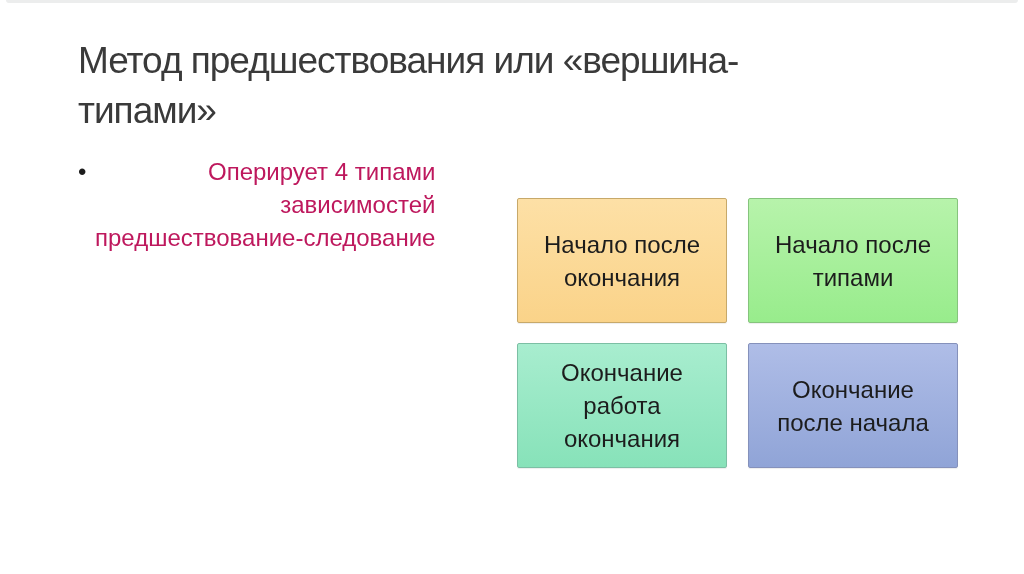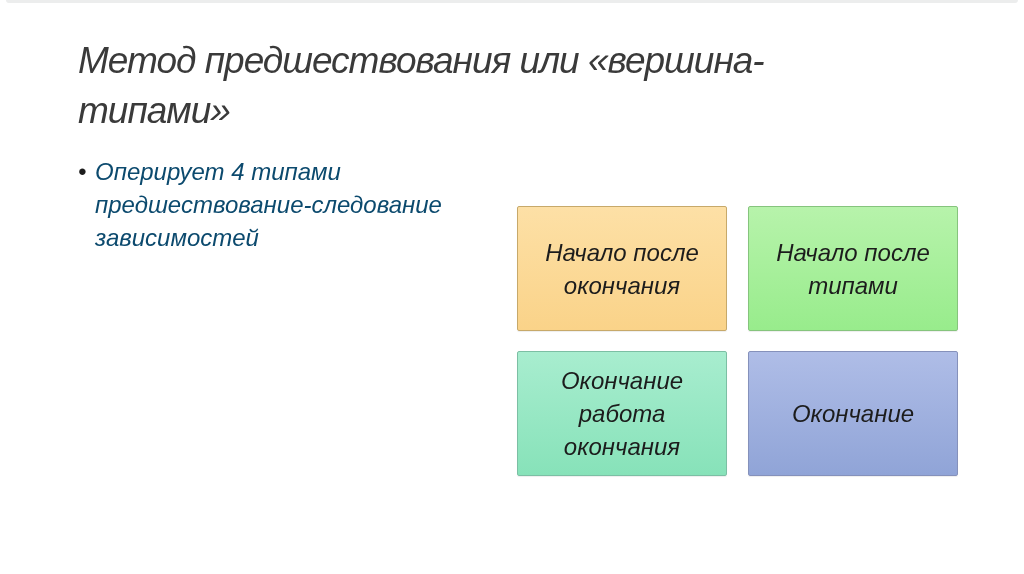--- a/index.html
+++ b/index.html
@@ -8,21 +8,20 @@
     font-family: "Liberation Sans", sans-serif;
     width: 1024px; height: 574px;
     position: relative;
     overflow: hidden;
   }
   .slide {
     position: absolute;
     left: 0; top: 0;
     width: 876px; height: 574px;
     background: #ffffff;
-    font-style: italic;
   }
   .chrome-top-line {
     position: absolute;
     left: 6px; top: 0;
     width: 1012px; height: 3px;
     background: #ECEDED;
     border-radius: 0 0 3px 3px;
   }
   .slide-title {
     position: absolute;
@@ -43,25 +42,26 @@
   .bullet-marker {
     width: 17px;
     flex: 0 0 17px;
     font-size: 24px;
     line-height: 33px;
     color: #1C1C1C;
   }
   .bullet-text {
     font-size: 24px;
     line-height: 33px;
-    color: #0c4a6e;
+    color: #be185d;
+    text-align: right;
   }
   .dep-grid {
     position: absolute;
-    left: 517px; top: 206px;
+    left: 517px; top: 198px;
     display: grid;
     grid-template-columns: 210px 210px;
     grid-template-rows: 125px 125px;
     column-gap: 21px;
     row-gap: 20px;
   }
   .dep-box {
     border: 1px solid #999;
     border-radius: 2px;
     display: flex;
@@ -87,22 +87,22 @@
 
   <h1 class="slide-title">
     <div>Метод предшествования или «вершина-</div>
     <div>типами»</div>
   </h1>
 
   <div class="bullet-block">
     <div class="bullet-marker">•</div>
     <div class="bullet-text">
       <div>Оперирует 4 типами</div>
+      <div>зависимостей</div>
       <div>предшествование-следование</div>
-      <div>зависимостей</div>
     </div>
   </div>
 
   <div class="dep-grid">
 
     <div class="dep-box" style="background: linear-gradient(rgb(253, 224, 166), rgb(250, 211, 137)); border-color: rgb(199, 169, 106);">
       <div class="box-line">Начало после</div>
       <div class="box-line">окончания</div>
     </div>
 
@@ -112,16 +112,17 @@
     </div>
 
     <div class="dep-box" style="background: linear-gradient(rgb(168, 237, 207), rgb(135, 226, 185)); border-color: rgb(124, 191, 164);">
       <div class="box-line">Окончание</div>
       <div class="box-line">работа</div>
       <div class="box-line">окончания</div>
     </div>
 
     <div class="dep-box" style="background: linear-gradient(rgb(175, 189, 231), rgb(144, 164, 215)); border-color: rgb(133, 145, 187);">
       <div class="box-line">Окончание</div>
+      <div class="box-line">после начала</div>
     </div>
 
   </div>
 </div>
 
 </body></html>

